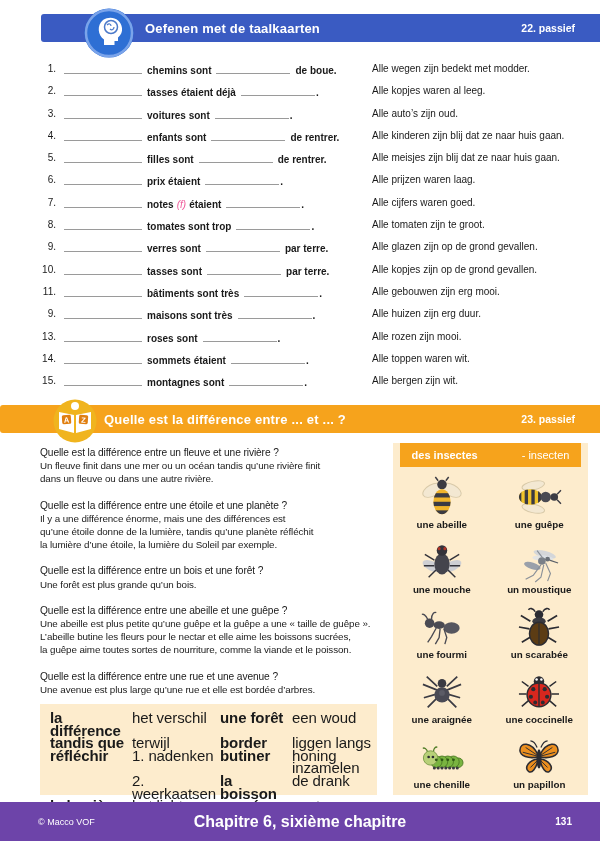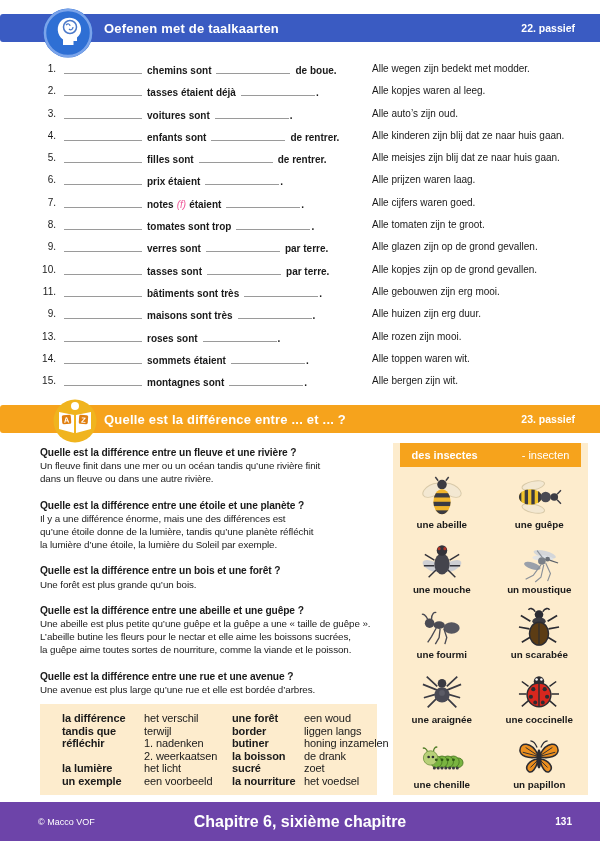--- a/index.html
+++ b/index.html
@@ -1,21 +1,21 @@
 <!DOCTYPE html>
 <html style="--blue: #3a5bc2; --orange: #f6a31c; --gold: #f0b41e; --purple: #6d44a9; --cream: #fdeccd; --pink: #f0609e;"><head>
 <meta charset="utf-8">
 <style>
   html,body{margin:0;padding:0;}
   body{
     width:600px;height:841px;position:relative;background:#ffffff;
     font-family:"Liberation Sans",sans-serif;color:#1a1a1a;overflow:hidden;
   }
   .bar{position:absolute;left:0;right:0;height:28px;display:flex;align-items:center;border-radius:3px 0 0 3px;}
-  .bar-blue{top:14px;background:var(--blue,#3a5bc2);}
+  .bar-blue{top:14px;background:var(--blue,#3a5bc2);margin-left:41px;}
   .bar-orange{top:405px;background:var(--orange,#f6a31c);}
   .bar-title{color:#fff;font-weight:bold;font-size:13px;margin-left:104px;letter-spacing:.2px;}
   .bar-badge{color:#fff;font-weight:bold;font-size:10.5px;margin-left:auto;margin-right:25px;}
   .bar-icon{position:absolute;}
   .bar-blue .bar-icon{left:42px;top:-7px;width:52px;height:52px;}
   .bar-orange .bar-icon{left:51px;top:-10px;width:48px;height:48px;}
 
   .exercise{position:absolute;top:59px;left:38px;right:0;}
   .ex-row{position:relative;height:22.3px;font-size:10px;}
   .ex-num{position:absolute;left:0;top:4px;width:18px;text-align:right;}
@@ -24,25 +24,25 @@
   .blank{display:inline-block;height:10px;border-bottom:1px solid #9a9a9a;}
   .blank.b1{width:78px;margin-right:5px;}
   .blank.b2{width:74px;margin-left:5px;}
   .fem{color:var(--pink,#f0609e);font-style:italic;margin:0 3px;}
   .tail{margin-left:5px;}
   .tail.tight{margin-left:1px;}
   .ex-nl{position:absolute;left:334px;top:4px;white-space:nowrap;}
 
   .questions{position:absolute;left:40px;top:446px;width:350px;font-size:9.8px;line-height:13.2px;letter-spacing:-.1px;}
   .q-block{margin-bottom:13px;}
-  .q-head{font-weight:bold;font-size:10.2px;}
+  .q-head{font-weight:normal;font-size:10.2px;}
   .q-body{white-space:pre-line;}
 
   .vocab{position:absolute;left:40px;top:704px;width:337px;height:91px;background:var(--cream,#fdeccd);box-sizing:border-box;padding:8px 10px 0 10px;}
-  .vocab-grid{display:grid;grid-template-columns:82px 88px 72px 95px;font-size:11px;line-height:12.6px;letter-spacing:-.1px;margin-left:12px;}
+  .vocab-grid{display:grid;grid-template-columns:82px 88px 72px 95px;font-size:15px;line-height:12.6px;letter-spacing:-.1px;}
   .vocab-grid .bold{font-weight:bold;}
 
   .insects{position:absolute;left:393px;top:443px;width:195px;height:352px;background:var(--cream,#fdeccd);}
   .insects-header{position:absolute;left:7px;right:7px;top:0;height:24px;background:var(--orange,#f6a31c);color:#fff;display:flex;align-items:center;justify-content:center;font-size:11px;gap:41px;}
   .insects-header b{font-weight:bold;}
   .insects-grid{position:absolute;left:0;right:0;top:25px;bottom:2px;display:grid;grid-template-columns:1fr 1fr;}
   .insect-cell{display:flex;flex-direction:column;align-items:center;justify-content:flex-end;padding-bottom:3px;}
   .insect-icon{line-height:0;}
   .insect-label{font-size:9.8px;margin-top:1px;font-weight:bold;}
 

